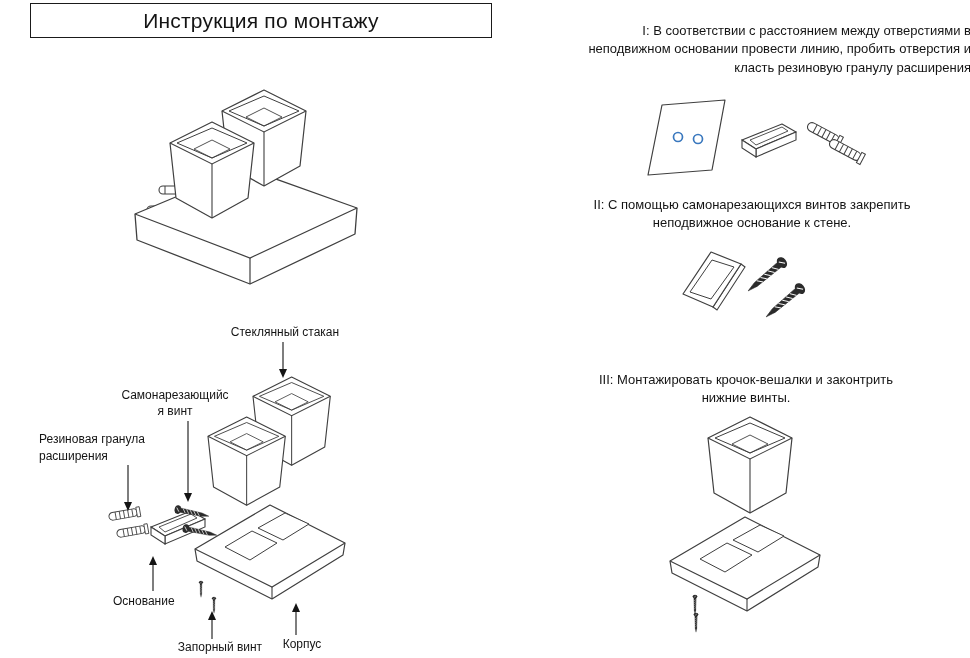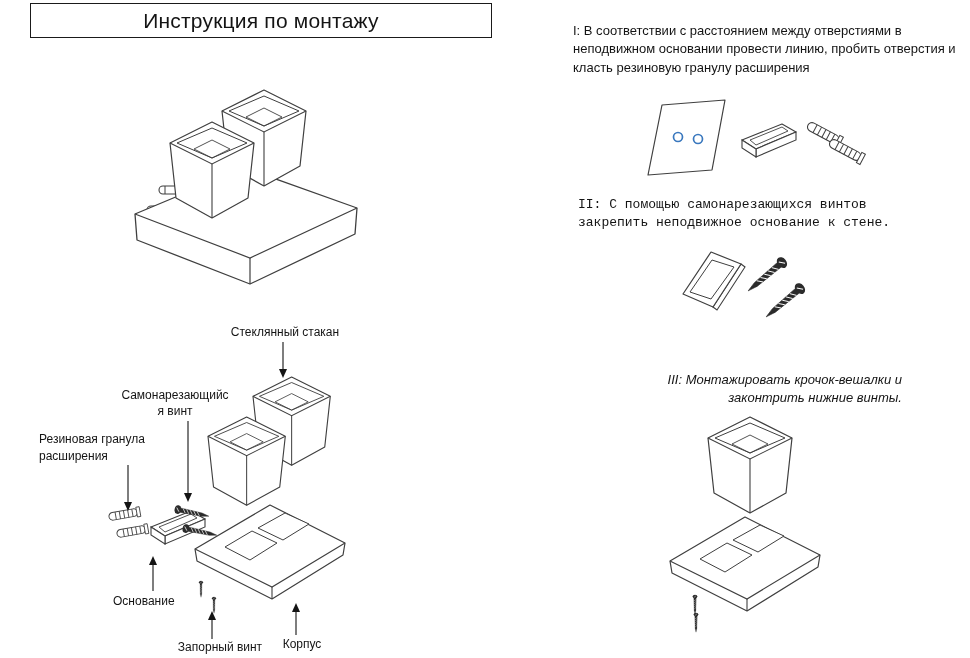--- a/index.html
+++ b/index.html
@@ -4,23 +4,23 @@
 <style>
   html,body{margin:0;padding:0;background:#ffffff;}
   body{font-family:"Liberation Sans", sans-serif;color:#141414;}
   .sheet{position:relative;width:970px;height:658px;background:#ffffff;overflow:hidden;}
   .abs{position:absolute;}
   .title-box{left:30px;top:3px;width:460px;height:33px;border:1.5px solid #1a1a1a;
              display:flex;align-items:center;justify-content:center;}
   .title-text{font-size:21px;letter-spacing:0.2px;}
   .subtitle{left:120px;top:58px;width:262px;text-align:center;font-size:18px;}
   .step-text{font-size:13px;line-height:1.42;}
-  .step1{left:573px;top:22px;width:398px;text-align:left;}
-  .step2{left:578px;top:196px;width:348px;text-align:left;font-family:Liberation Mono, monospace;}
-  .step3{left:590px;top:371px;width:312px;text-align:right;font-style:italic;}
+  .step1{left:573px;top:22px;width:398px;text-align:right;}
+  .step2{left:578px;top:196px;width:348px;text-align:center;}
+  .step3{left:590px;top:371px;width:312px;text-align:center;}
   svg text{font-family:"Liberation Sans", sans-serif;font-size:12px;fill:#141414;}
   .leader{stroke:#141414;stroke-width:1.1;}
   .ahead{fill:#141414;}
 </style>
 </head>
 <body>
 
 <div class="sheet">
 
   <svg width="0" height="0" style="position:absolute" aria-hidden="true">

